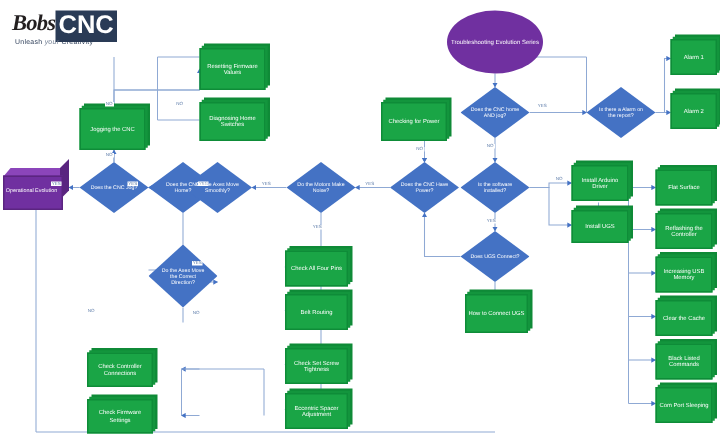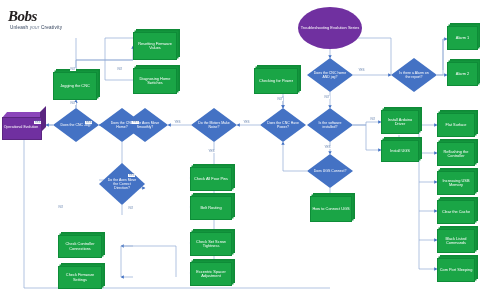--- a/index.html
+++ b/index.html
@@ -133,20 +133,21 @@
       <path d="M121,246 L121,277"></path>
       <path d="M121,246 L176,246"></path>
       <path d="M176,246 L176,277"></path>
       <path d="M24,138 L24,288"></path>
       <path d="M24,288 L330,288"></path>
     </g>
   </svg>
 
   <div class="logo">
     <span class="logo-bobs">Bobs</span>
+    <span class="logo-cnc">CNC</span>
     <span class="logo-tag"><span>Unleash</span> <i>your</i> <span>Creativity</span></span>
   </div>
 
   <div class="node ellipse" style="left:298px;top:7px;width:64px;height:42px;">
     <span>Troubleshooting Evolution Series</span>
   </div>
 
   <div class="node cube" style="left:2px;top:112px;">
     <div class="top"></div>
     <div class="side"></div>

